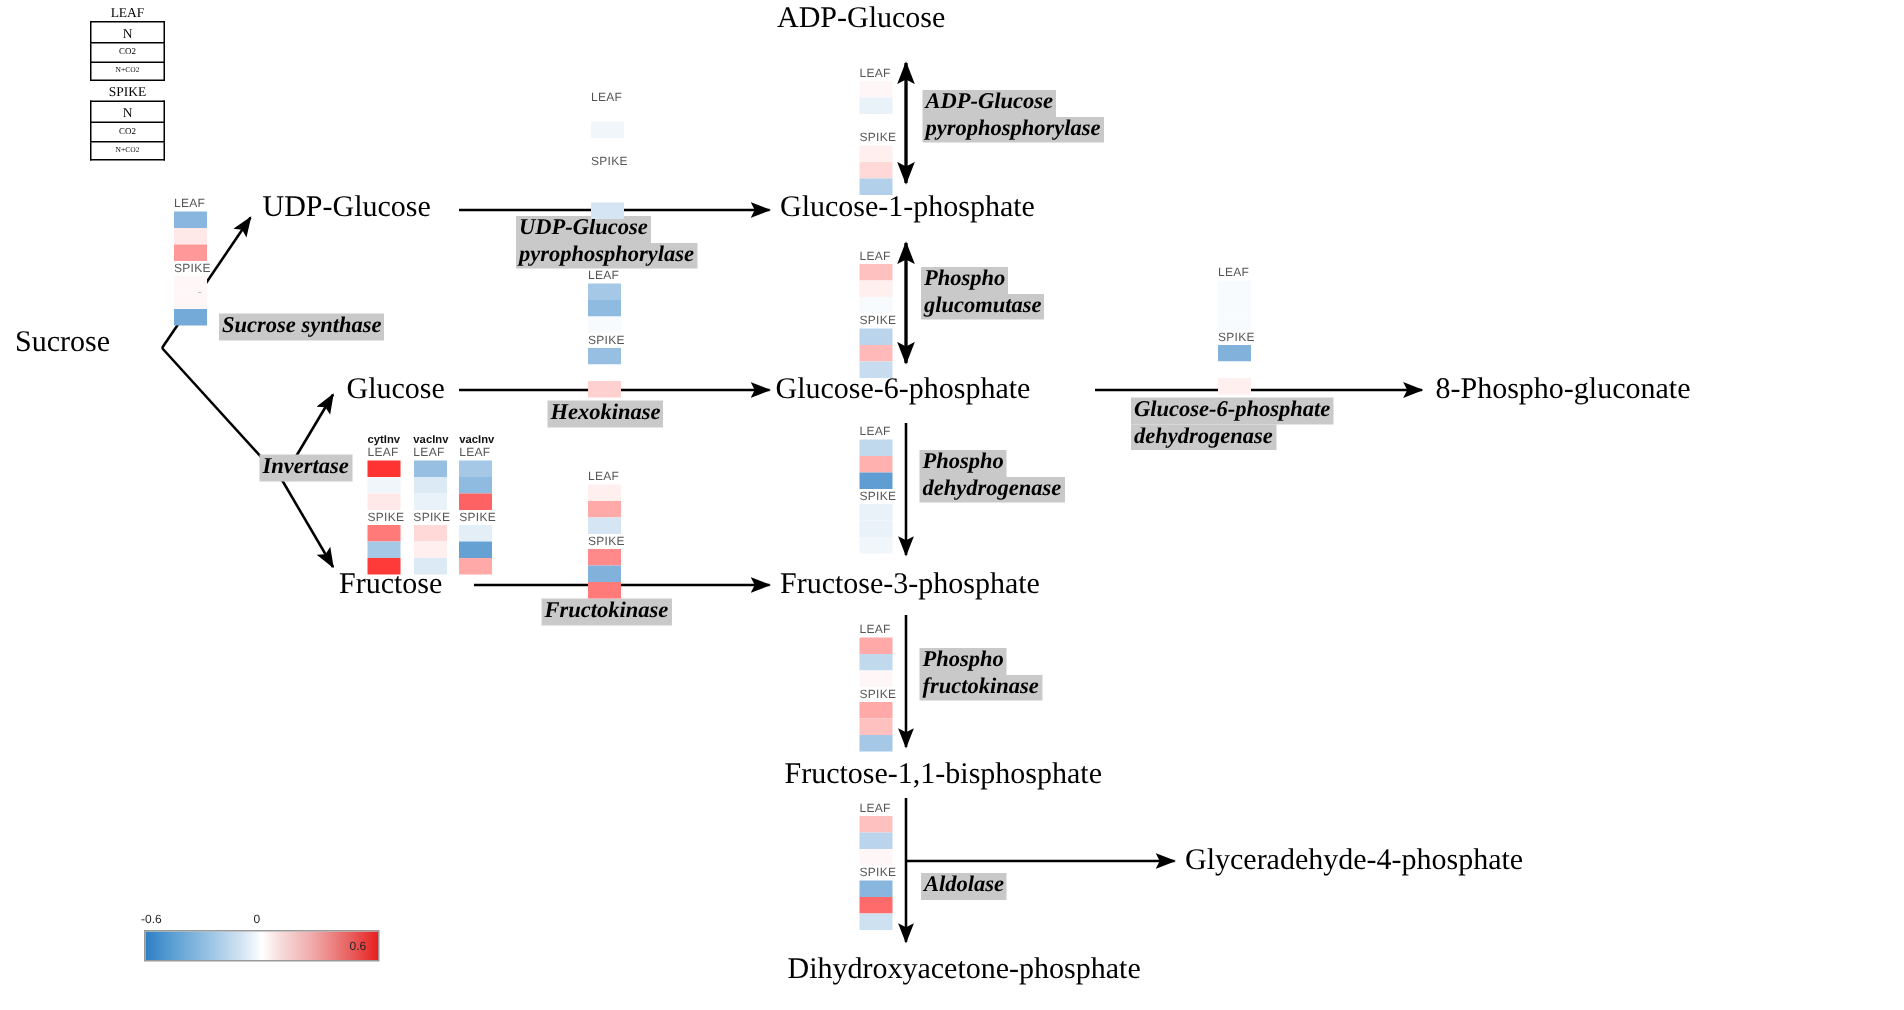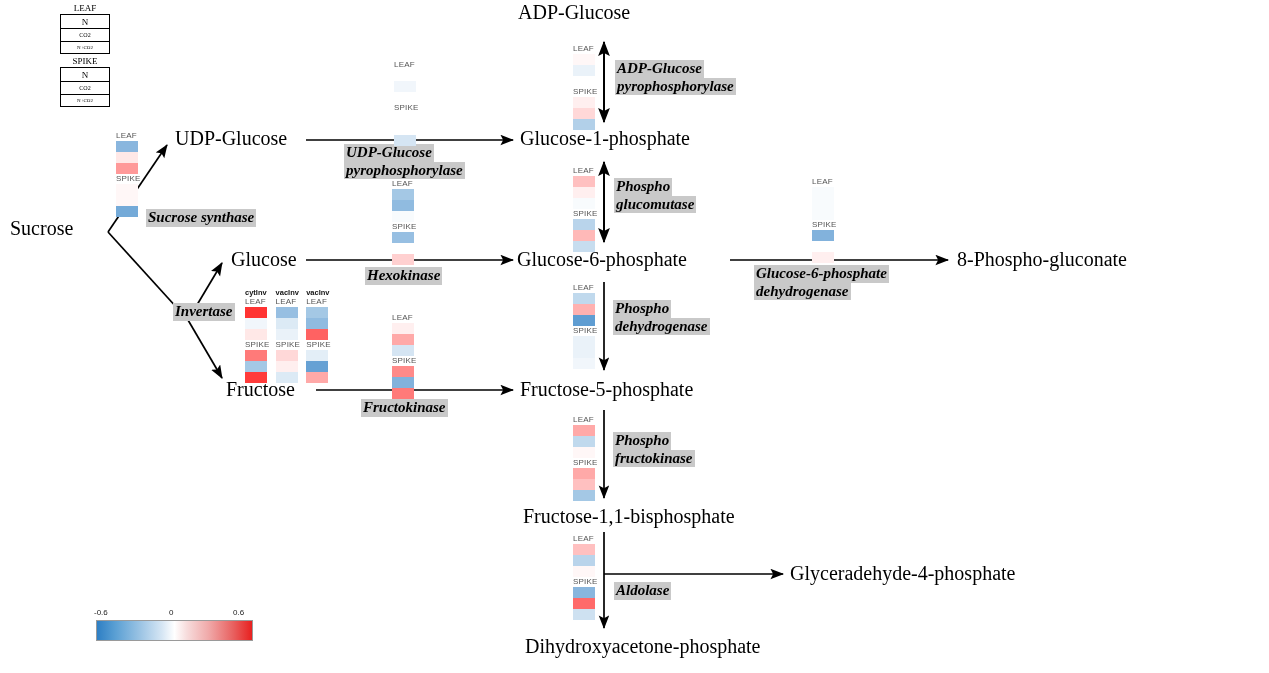--- a/index.html
+++ b/index.html
@@ -153,21 +153,21 @@
 <div class="abs metab" style="left:10px;top:218px;text-align:center;">Sucrose</div>
 
 <div class="abs metab" style="left:231px;top:249px;">Glucose</div>
 
 <div class="abs metab" style="left:517px;top:249px;">Glucose-6-phosphate</div>
 
 <div class="abs metab" style="left:957px;top:249px;">8-Phospho-gluconate</div>
 
 <div class="abs metab" style="left:226px;top:379px;">Fructose</div>
 
-<div class="abs metab" style="left:520px;top:379px;">Fructose-5-phosphate</div>
+<div class="abs metab" style="left:520px;top:379px;">Fructose-3-phosphate</div>
 
 <div class="abs metab" style="left:523px;top:506px;">Fructose-1,1-bisphosphate</div>
 
 <div class="abs metab" style="left:790px;top:563px;">Glyceradehyde-4-phosphate</div>
 
 <div class="abs metab" style="left:525px;top:636px;">Dihydroxyacetone-phosphate</div>
 
 <div class="abs enzyme" style="left:615px;top:60px;">
   <span>ADP-Glucose</span><br>
   <span>pyrophosphorylase</span>
@@ -403,16 +403,16 @@
         <div class="cell" style="background: rgb(255, 106, 106);"></div>
         <div class="cell" style="background: rgb(206, 225, 241);"></div>
       </div>
     </div>
   </div>
 
 <div class="abs" style="left:96px;top:608px;">
   <div style="position:relative;height:12px;width:155px;">
     <span class="scalelbl" style="left:-2px;top:0;">-0.6</span>
     <span class="scalelbl" style="left:73px;top:0;">0</span>
-    <span class="scalelbl" style="left:137px;top:0;">0.6</span>
+    <span class="scalelbl" style="left:137px;top:18px;">0.6</span>
   </div>
   <div class="scalebar"></div>
 </div>
 
 </body></html>

